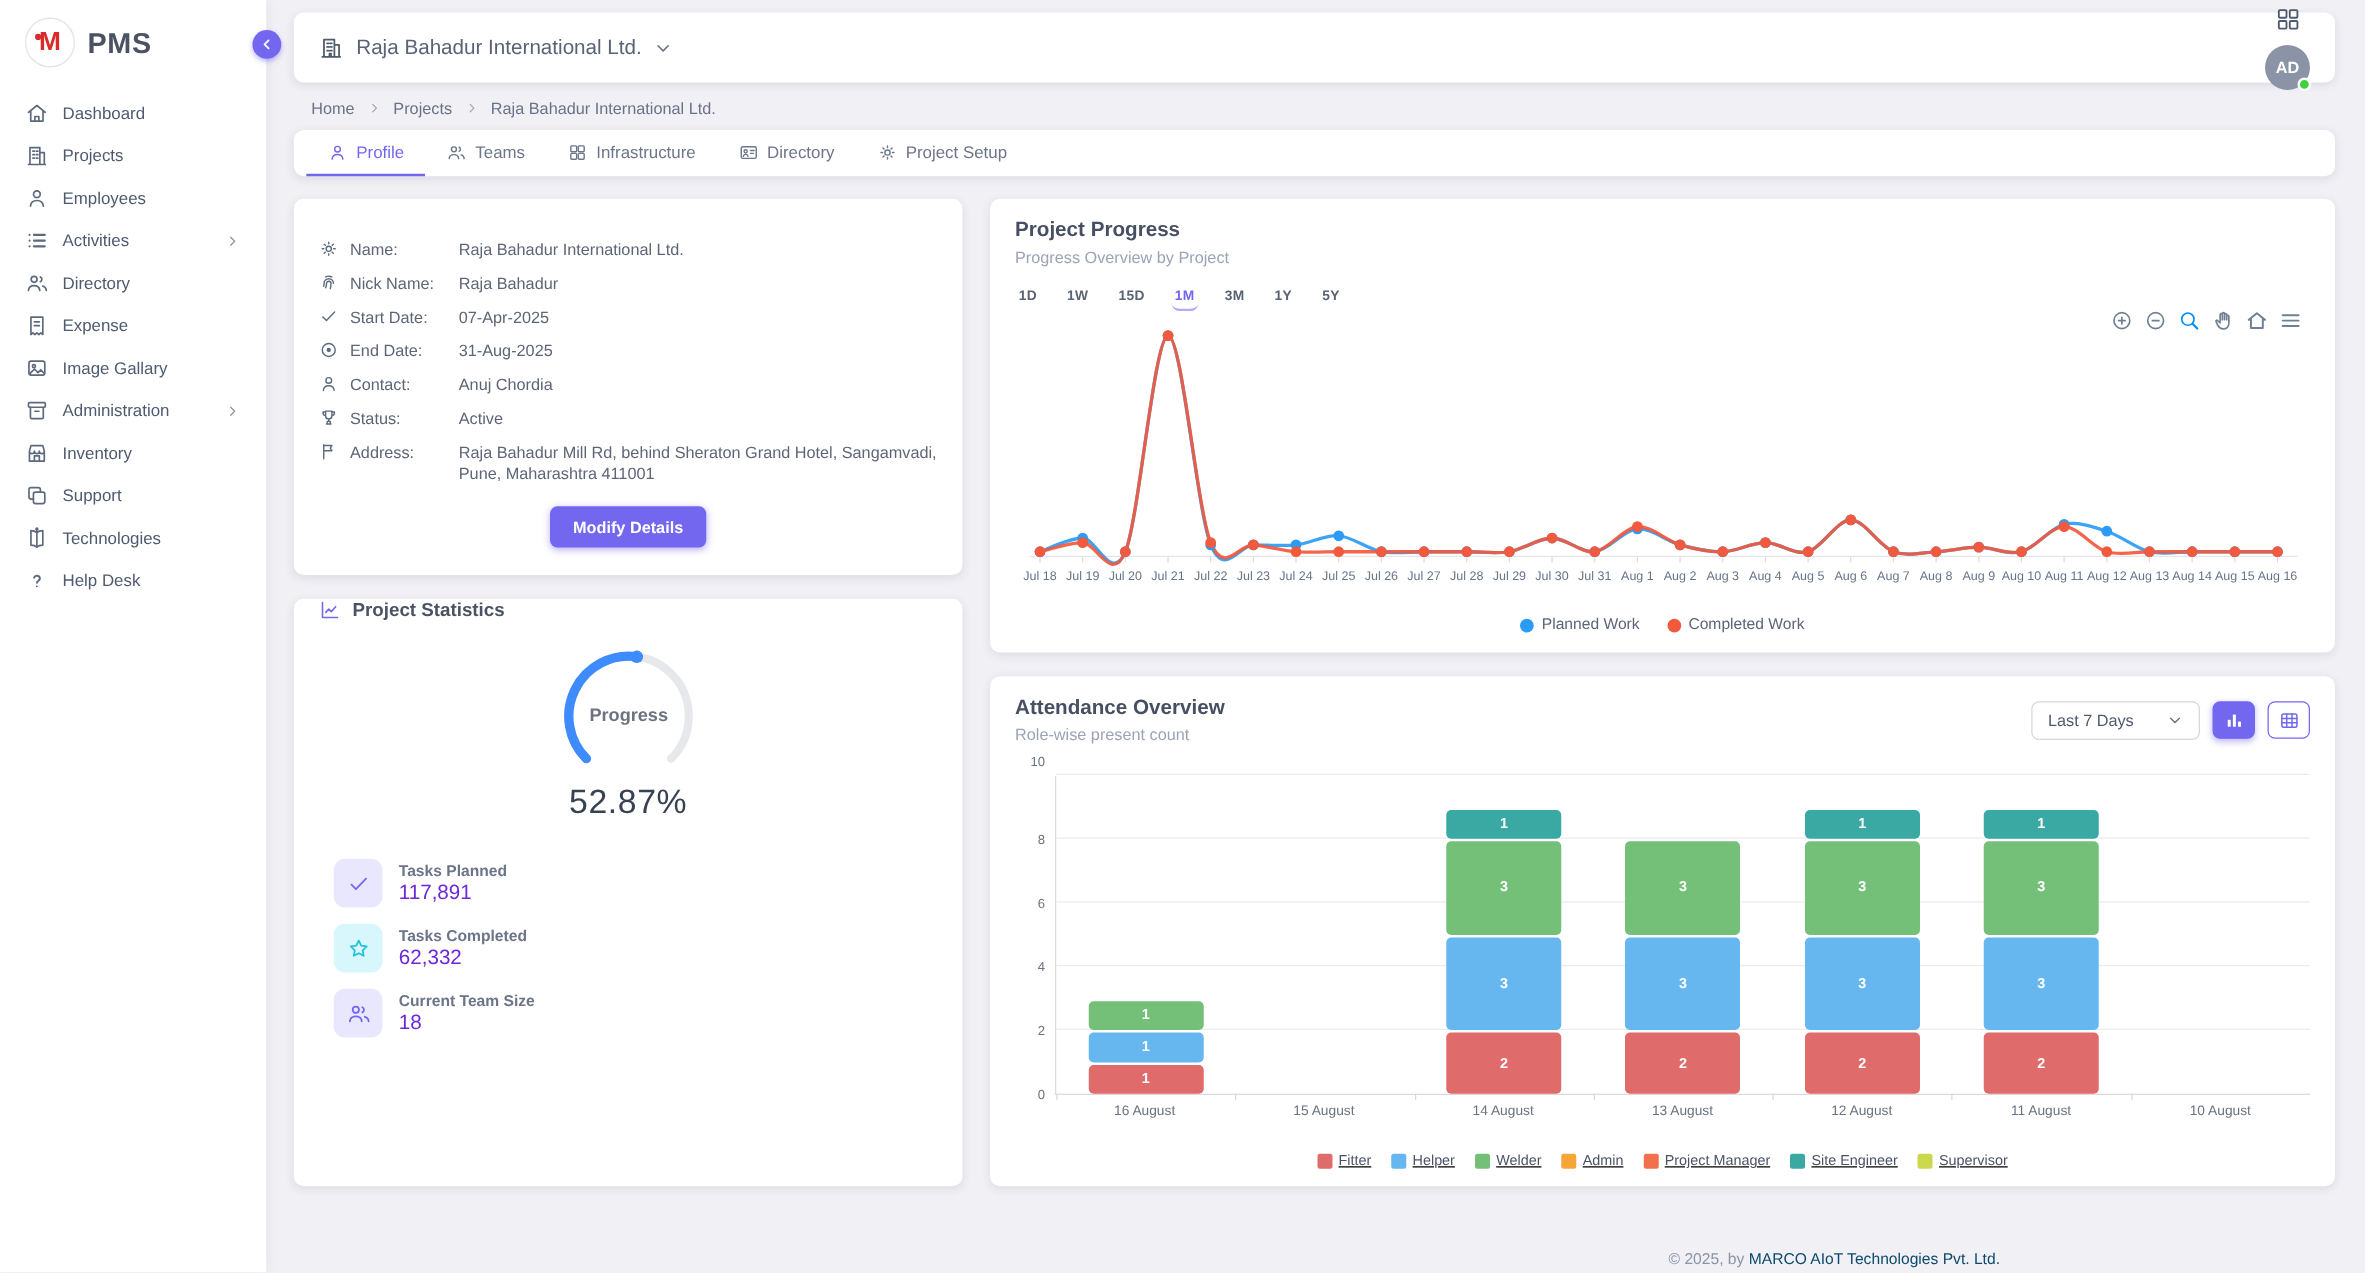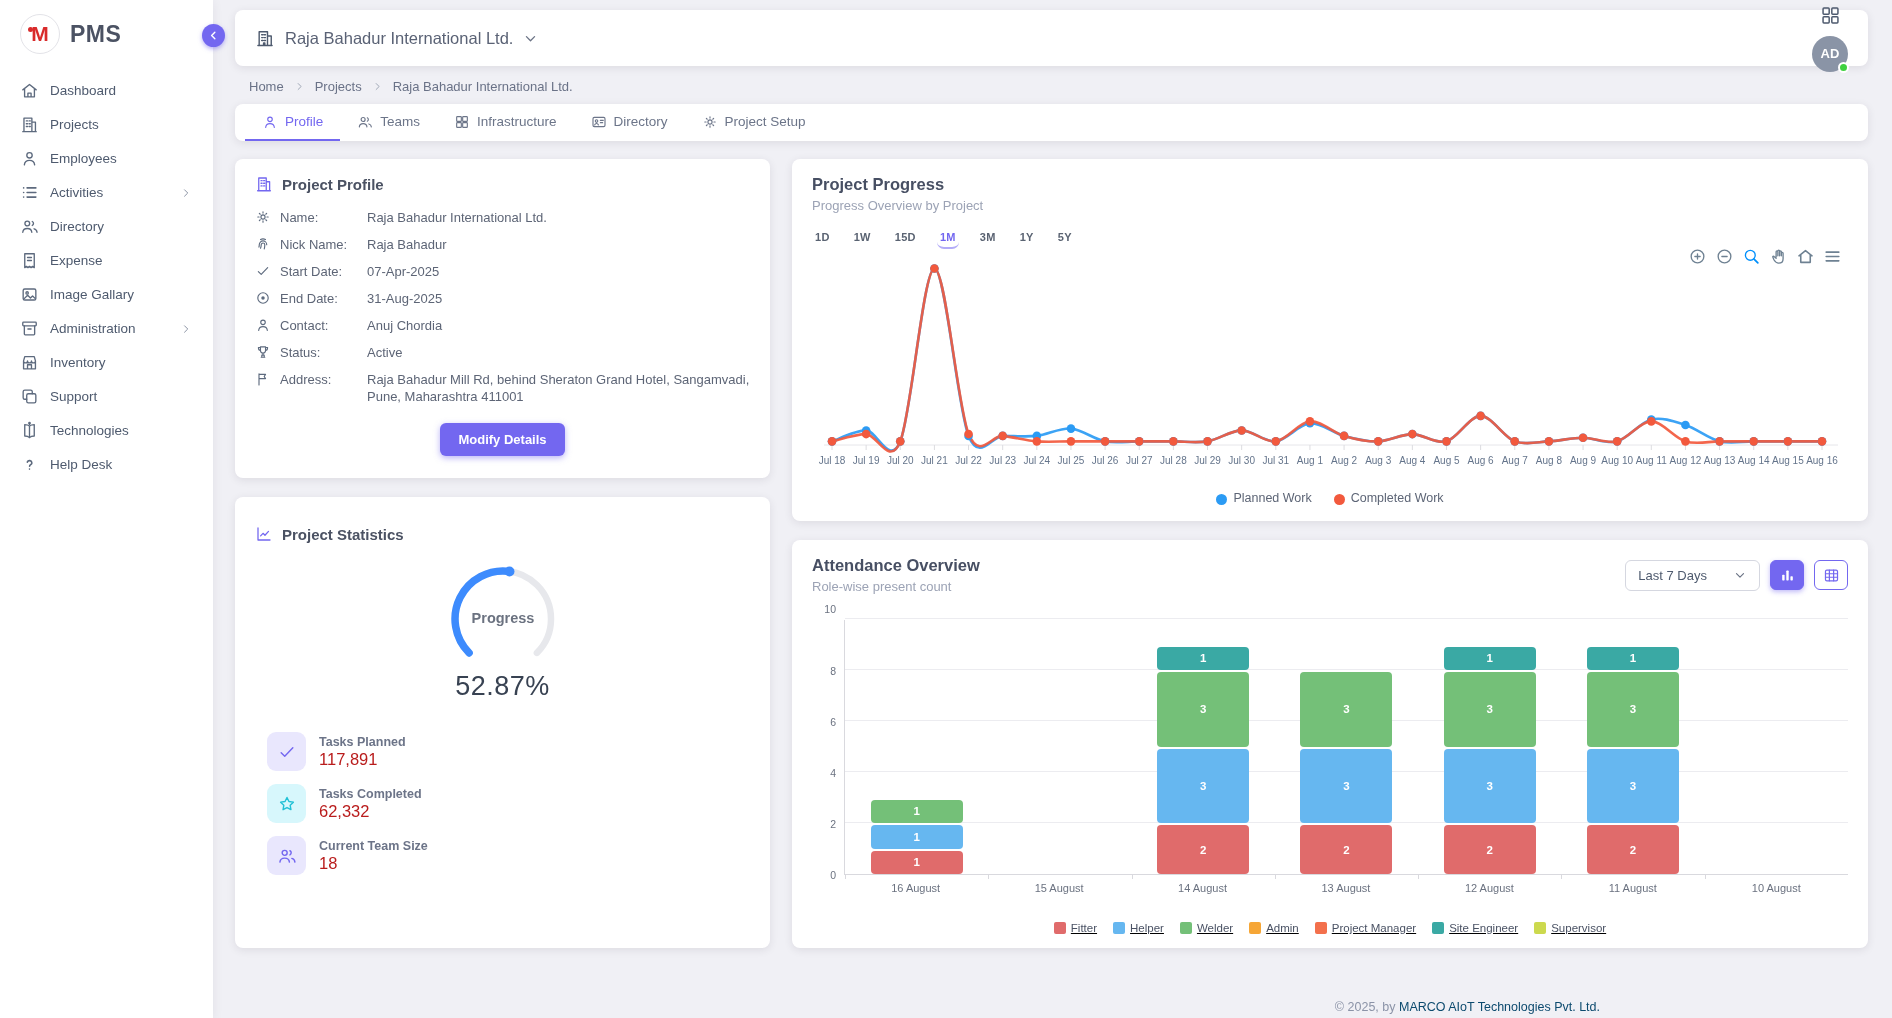--- a/index.html
+++ b/index.html
@@ -57,29 +57,29 @@
   .fields { margin-top:16px; display:flex; flex-direction:column; gap:10px; }
   .frow { display:flex; gap:9px; font-size:13px; color:#5d6576; line-height:17px; }
   .frow svg { width:16px; height:16px; color:#5d6a7e; flex:0 0 auto; margin-top:0px;}
   .flabel { width:78px; flex:0 0 auto; }
   .fvalue { flex:1; }
   .modify-wrap { text-align:center; margin-top:18px; }
   .modify-btn { background:#7367f0; color:#fff; border:none; border-radius:6px; padding:9px 18px; font-size:13px; font-weight:bold; cursor:pointer;
                 box-shadow:0 2px 6px rgba(115,103,240,.5); font-family:inherit; }
 
   
-  .stats-card { padding:28px 20px; flex:1; }
+  .stats-card { padding:0 20px; flex:1; }
   .gauge-wrap { text-align:center; margin-top:14px; }
   .gauge-pct { font-size:27px; color:#384252; margin-top:2px; letter-spacing:.5px;}
   .stat-list { margin-top:30px; display:flex; flex-direction:column; gap:13px; padding-left:12px;}
   .stat-row { display:flex; align-items:center; gap:13px; }
   .stat-chip { width:39px; height:39px; border-radius:9px; display:flex; align-items:center; justify-content:center; }
   .stat-chip svg { width:20px; height:20px; }
   .stat-texts .sl { font-size:12.5px; font-weight:bold; color:#6c7488; }
-  .stat-texts .sv { font-size:16.5px; color:#b91c1c; margin-top:1px; }
+  .stat-texts .sv { font-size:16.5px; color:#6d28d9; margin-top:1px; }
 
   
   .progress-card { padding:16px 20px 12px; position:relative; }
   .pc-title { font-size:16.5px; font-weight:bold; color:#474f63; }
   .pc-sub { font-size:13px; color:#9ca3b5; margin-top:4px; }
   .ranges { display:flex; gap:18px; margin-top:16px; }
   .range { font-size:11px; font-weight:bold; color:#5a6372; cursor:pointer; padding:2px 3px 4px; letter-spacing:.3px; border-bottom:2px solid transparent; }
   .range.active { color:#7367f0; border-bottom:2px solid #b3acf8; border-radius:0 0 7px 7px; }
   .apex-toolbar { position:absolute; right:26px; top:88px; display:flex; gap:8px; align-items:center; }
   .apex-toolbar .ticn { width:19px; height:19px; color:#6e8192; cursor:pointer; }
@@ -305,26 +305,20 @@
             <path d="M12 4.2v1.9M12 17.9v1.9M4.2 12h1.9M17.9 12h1.9M6.5 6.5l1.35 1.35M16.15 16.15l1.35 1.35M17.5 6.5l-1.35 1.35M7.85 16.15L6.5 17.5"></path>
           </svg>
           <span>Project Setup</span>
         </div>
       </div>
 
     <div class="content">
       <div class="left-col">
 
         <section class="card profile-card">
-          <div class="card-title">
-            <svg class="sic" viewBox="0 0 24 24">
-                <path d="M5 21V4h10v17M15 9h4.5v12M3.5 21h17M8 7.5h1.5M11.5 7.5H13M8 11h1.5M11.5 11H13M8 14.5h1.5M11.5 14.5H13"></path>
-              </svg>
-            <span>Project Profile</span>
-          </div>
           <div class="fields">
               <div class="frow">
                 <svg class="sic " viewBox="0 0 24 24">
                   <circle cx="12" cy="12" r="3.1"></circle>
                   <path d="M12 4.2v1.9M12 17.9v1.9M4.2 12h1.9M17.9 12h1.9M6.5 6.5l1.35 1.35M16.15 16.15l1.35 1.35M17.5 6.5l-1.35 1.35M7.85 16.15L6.5 17.5"></path>
                 </svg>
                 <span class="flabel">Name:</span>
                 <span class="fvalue">Raja Bahadur International Ltd.</span>
               </div>
               <div class="frow">

